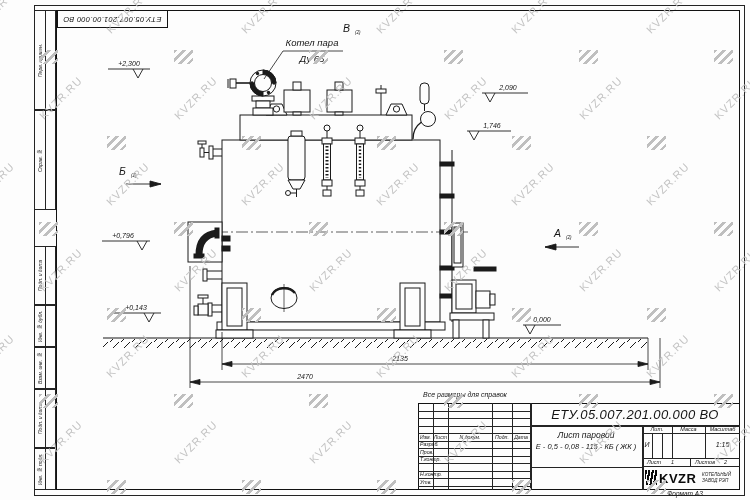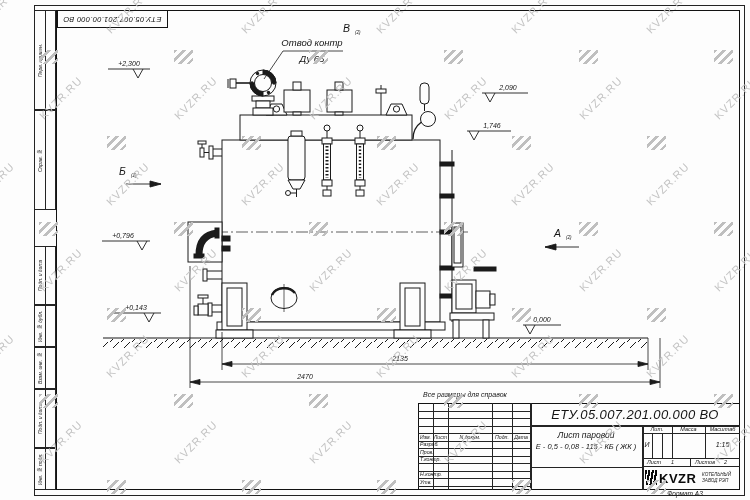--- a/index.html
+++ b/index.html
@@ -240,21 +240,21 @@
 
       <g stroke-width=".9">
         <line x1="126" y1="184" x2="161" y2="184"></line>
         <path d="M161 184 l-11 -3 v6 Z" fill="#1b1b1b"></path>
         <line x1="545" y1="247" x2="579" y2="247"></line>
         <path d="M545 247 l11 -3 v6 Z" fill="#1b1b1b"></path>
       </g>
     </g>
   </svg>
 
-  <span class="t tc" style="left:272px;top:38px;width:80px;font-size:9.5px;">Отвод контр</span>
+  <span class="t tc" style="left:272px;top:38px;width:80px;font-size:9.5px;">Котел пара</span>
   <span class="t tc" style="left:272px;top:54px;width:80px;font-size:9.5px;">Ду 65</span>
 
   <span class="t" style="left:119px;top:166px;font-size:10.5px;">Б</span>
   <span class="t" style="left:131px;top:174px;font-size:4.5px;">(2)</span>
   <span class="t" style="left:343px;top:23px;font-size:10.5px;">В</span>
   <span class="t" style="left:355px;top:31px;font-size:4.5px;">(2)</span>
   <span class="t" style="left:554px;top:228px;font-size:10.5px;">А</span>
   <span class="t" style="left:566px;top:236px;font-size:4.5px;">(2)</span>
 
   <span class="t tc" style="left:104px;top:60px;width:50px;font-size:7px;">+2,300</span>

